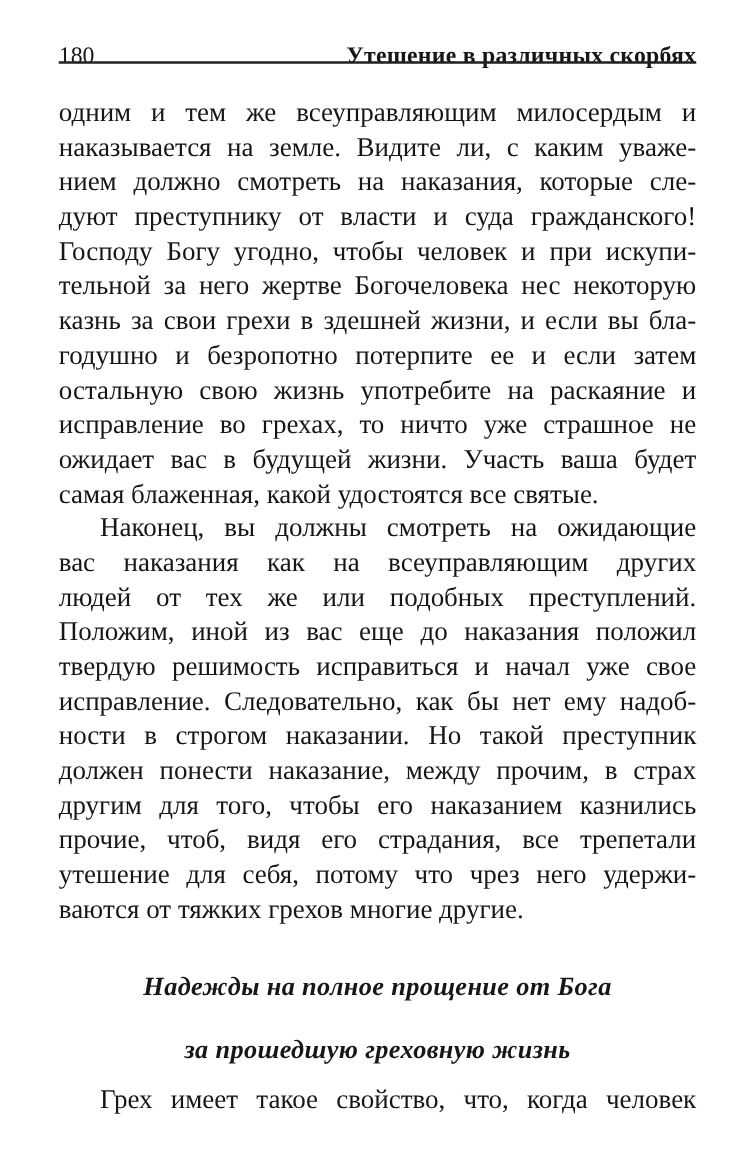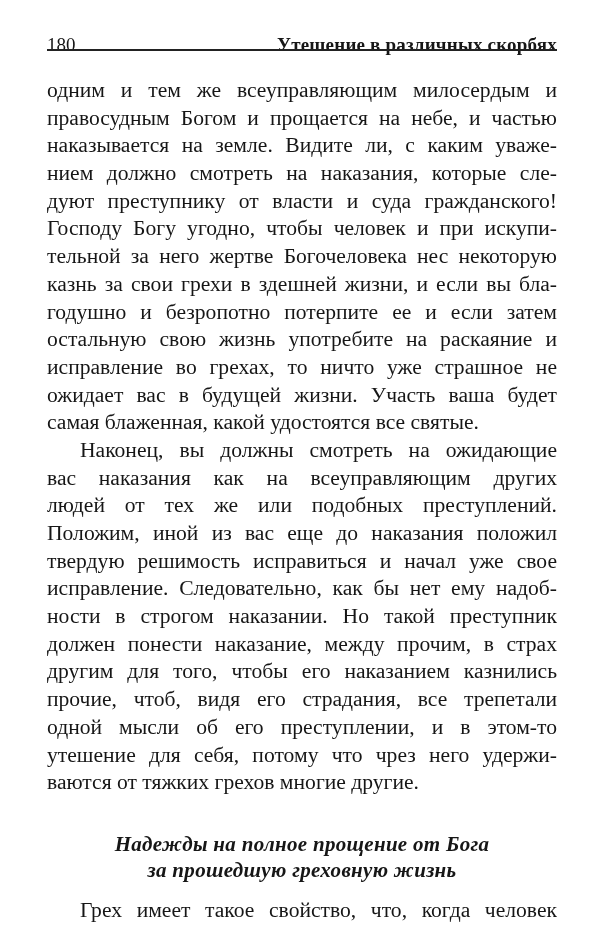--- a/index.html
+++ b/index.html
@@ -27,36 +27,35 @@
       display: block; white-space: nowrap; text-align: justify; text-align-last: justify;
       height: 27.7px;
     }
     .line.last { text-align-last: left; }
     .line.indent { padding-left: 33px; }
     .heading {
       margin-top: 34px; margin-bottom: 14px;
       font-style: italic; font-weight: bold; text-align: center;
       font-size: 21px; line-height: 26px; letter-spacing: 0.3px;
     }
-    .heading .hline { display: block; white-space: nowrap; }
+    .heading .hline { display: block; white-space: nowrap; margin-top: 24px; }
   </style>
 </head>
 <body>
 
 <div class="page">
   <div class="running-head">
     <span class="folio">180</span>
     <span class="title">Утешение в различных скорбях</span>
   </div>
   <div class="rule"></div>
 
   <div class="body-text">
     <div>
       <span class="line">одним и тем же всеуправляющим милосердым и</span>
-      <span class="line">правосудным Богом и прощается на небе, и частью</span>
       <span class="line">наказывается на земле. Видите ли, с каким уваже-</span>
       <span class="line">нием должно смотреть на наказания, которые сле-</span>
       <span class="line">дуют преступнику от власти и суда гражданского!</span>
       <span class="line">Господу Богу угодно, чтобы человек и при искупи-</span>
       <span class="line">тельной за него жертве Богочеловека нес некоторую</span>
       <span class="line">казнь за свои грехи в здешней жизни, и если вы бла-</span>
       <span class="line">годушно и безропотно потерпите ее и если затем</span>
       <span class="line">остальную свою жизнь употребите на раскаяние и</span>
       <span class="line">исправление во грехах, то ничто уже страшное не</span>
       <span class="line">ожидает вас в будущей жизни. Участь ваша будет</span>
@@ -67,21 +66,20 @@
       <span class="line indent">Наконец, вы должны смотреть на ожидающие</span>
       <span class="line">вас наказания как на всеуправляющим других</span>
       <span class="line">людей от тех же или подобных преступлений.</span>
       <span class="line">Положим, иной из вас еще до наказания положил</span>
       <span class="line">твердую решимость исправиться и начал уже свое</span>
       <span class="line">исправление. Следовательно, как бы нет ему надоб-</span>
       <span class="line">ности в строгом наказании. Но такой преступник</span>
       <span class="line">должен понести наказание, между прочим, в страх</span>
       <span class="line">другим для того, чтобы его наказанием казнились</span>
       <span class="line">прочие, чтоб, видя его страдания, все трепетали</span>
-      <span class="line">одной мысли об его преступлении, и в этом-то</span>
       <span class="line">утешение для себя, потому что чрез него удержи-</span>
       <span class="line last">ваются от тяжких грехов многие другие.</span>
     </div>
 
     <div class="heading">
       <span class="hline">Надежды на полное прощение от Бога</span>
       <span class="hline">за прошедшую греховную жизнь</span>
     </div>
 
     <div>

